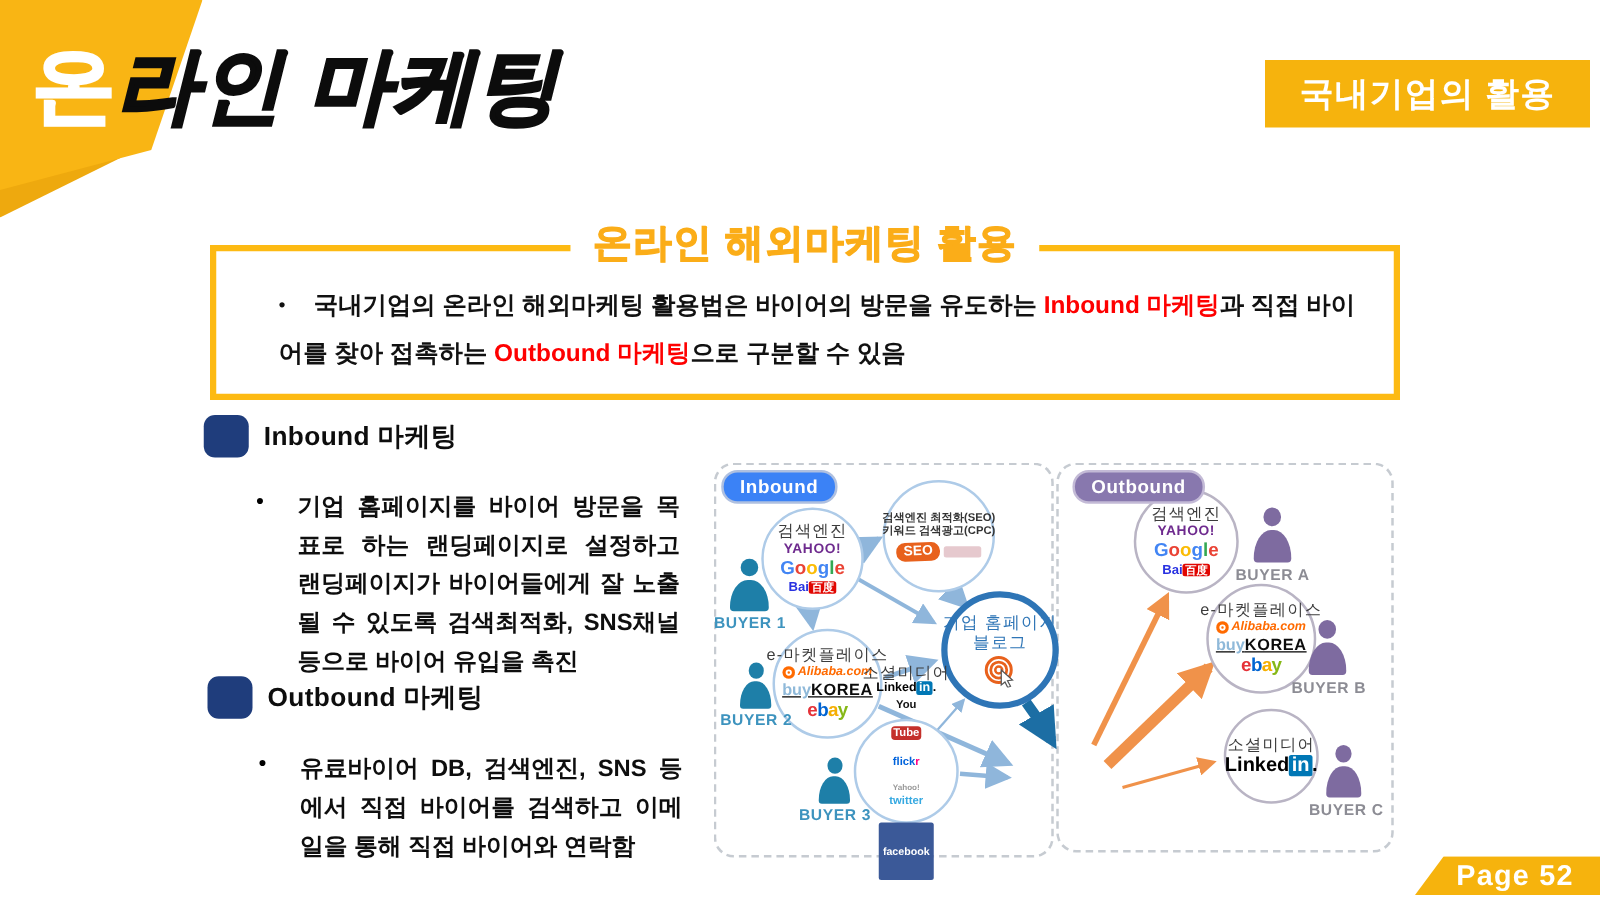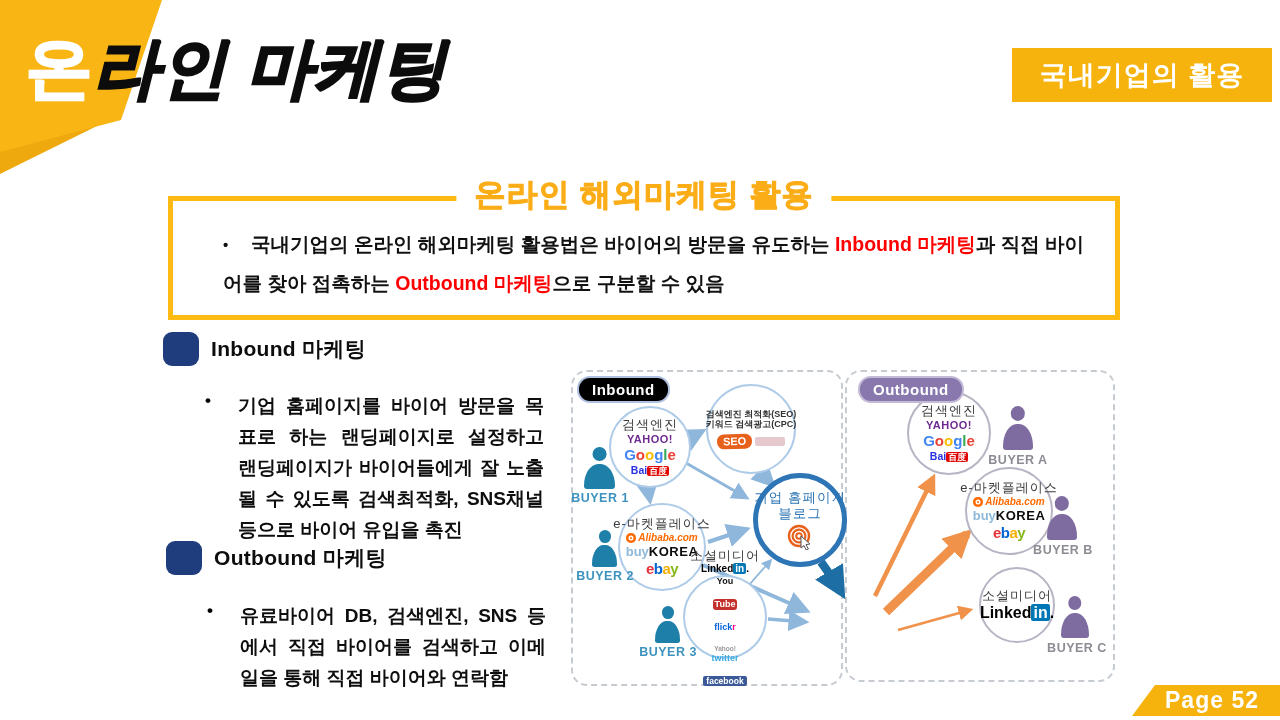--- a/index.html
+++ b/index.html
@@ -40,21 +40,21 @@
                text-align:justify;}
   .para1{left:205px;top:390px;} .para2{left:207px;top:600px;}
 
   
   .diagram{position:absolute;left:570px;top:365px;width:548px;height:325px;}
   .panel{position:absolute;border:2px dashed #C6CBD1;border-radius:16px;background:#fff;z-index:0;}
   .panel-in{left:1px;top:5px;width:268px;height:312px;}
   .panel-out{left:275px;top:5px;width:266px;height:308px;}
   .pill{position:absolute;color:#fff;font-size:15px;font-weight:bold;padding:3px 13px;
         border-radius:11px;z-index:3;letter-spacing:0.5px;}
-  .pill-in{left:9px;top:13px;background:#000000;box-shadow:0 0 0 2px #AFC0E0;}
+  .pill-in{left:9px;top:13px;background:#3b82f6;box-shadow:0 0 0 2px #AFC0E0;}
   .pill-out{left:290px;top:13px;background:#8878AE;box-shadow:0 0 0 2px #C3BAD6;}
   .arrows{position:absolute;left:0;top:0;width:548px;height:325px;z-index:1;pointer-events:none;}
 
   .node{position:absolute;background:#fff;border-radius:50%;z-index:2;display:flex;
         flex-direction:column;align-items:center;justify-content:center;text-align:center;
         box-sizing:border-box;line-height:1.2;}
   .b-lblue{border:2px solid #AECBE8;} .b-gray{border:2px solid #B9B4C4;}
   .n-title{font-size:13px;color:#3c3c3c;letter-spacing:1px;white-space:nowrap;}
   .n-search-in{left:39px;top:41px;width:82px;height:82px;}
   .n-seo{left:136px;top:19px;width:90px;height:90px;}
@@ -74,30 +74,30 @@
 
   
   .lg{white-space:nowrap;}
   .lg-yahoo{font-size:11px;font-weight:bold;color:#6E2A8E;letter-spacing:0.5px;}
   .lg-google{font-size:15px;font-weight:bold;}
   .lg-baidu{font-size:10.5px;font-weight:bold;}
   .lg-baidu .bd{color:#2932E1;}
   .lg-baidu .cn{background:#E10601;color:#fff;font-size:9px;padding:0 2px;border-radius:2px;text-align:center;}
   .lg-ali{font-size:10px;font-weight:bold;font-style:italic;color:#FF6A00;display:flex;align-items:center;gap:2px;}
   .ali-mark{width:10px;height:10px;border-radius:50%;background:#FF6A00;box-shadow:inset 0 0 0 2.5px #FF6A00, inset 0 0 0 4px #fff;}
-  .lg-buykorea{font-size:13px;font-weight:bold;}
+  .lg-buykorea{font-size:13px;font-weight:bold;text-decoration:underline;}
   .lg-buykorea .buy{color:#8FB9D9;} .lg-buykorea .kor{color:#0c0c0c;letter-spacing:0.5px;}
   .lg-ebay{font-size:15px;font-weight:bold;letter-spacing:-0.5px;}
   .lg-linkedin{font-weight:bold;}
   .lg-linkedin .lk{color:#000;}
   .lg-linkedin .inbox{background:#0077B5;color:#fff;padding:0 2px;border-radius:2px;}
   .lg-li-sm{font-size:10px;} .lg-li-lg{font-size:16px;}
   .sm-row{font-size:9px;font-weight:bold;white-space:nowrap;margin-top:1px;display:flex;align-items:center;gap:12px;justify-content:center;flex-direction:column;}
   .yt-you{color:#111;} .yt-tube{background:#C4302B;color:#fff;padding:0 2px;border-radius:3px;}
-  .tw{color:#36A9E1;} .fb{background:#3B5998;color:#fff;padding:0 3px;border-radius:2px;font-size:8.5px;}
+  .tw{color:#36A9E1;} .fb{background:#3B5998;color:#fff;padding:18px 3px;border-radius:2px;font-size:8.5px;}
   .yh-tiny{font-size:6.5px;color:#999;}
 
   
   .person{position:absolute;z-index:2;}
   .person::before{content:"";position:absolute;left:50%;top:0;transform:translateX(-50%);
                   width:48%;height:34%;background:var(--c);border-radius:50%;}
   .person::after{content:"";position:absolute;left:0;bottom:0;width:100%;height:60%;background:var(--c);
                  border-radius:46% 46% 10% 10% / 85% 85% 12% 12%;}
   .p-label{position:absolute;font-size:12.5px;font-weight:bold;letter-spacing:0.5px;z-index:2;
            width:70px;text-align:center;white-space:nowrap;}

